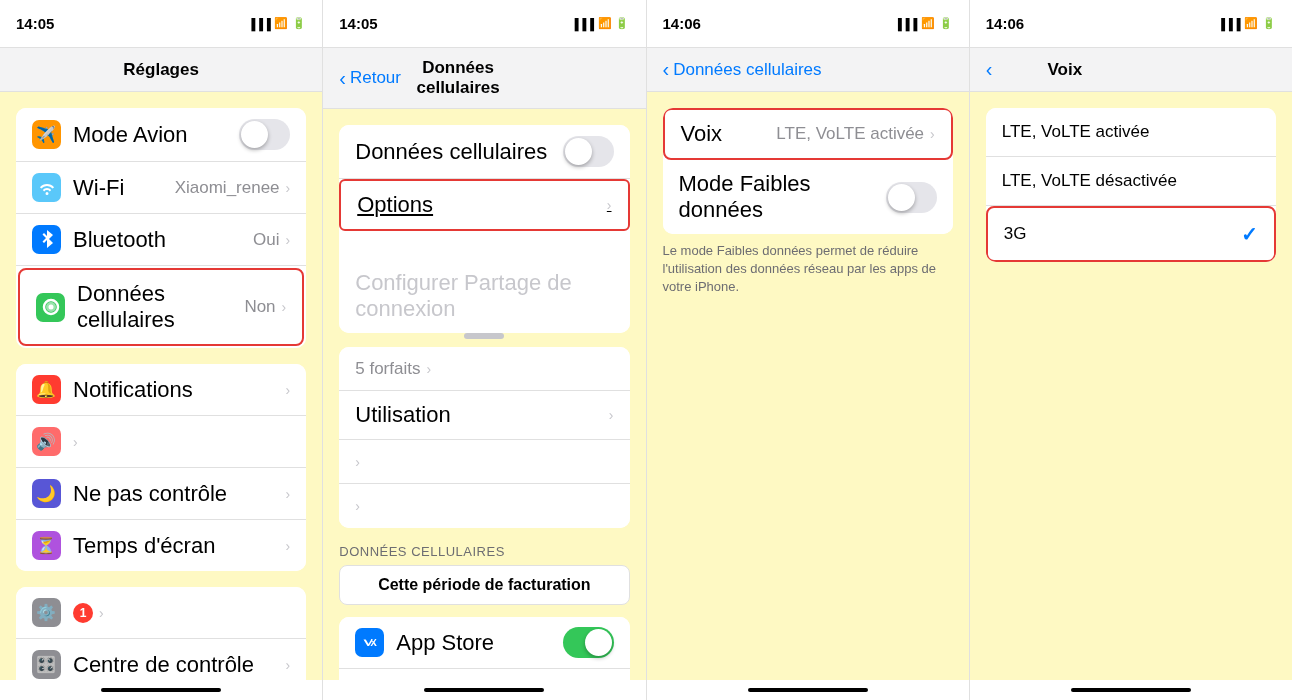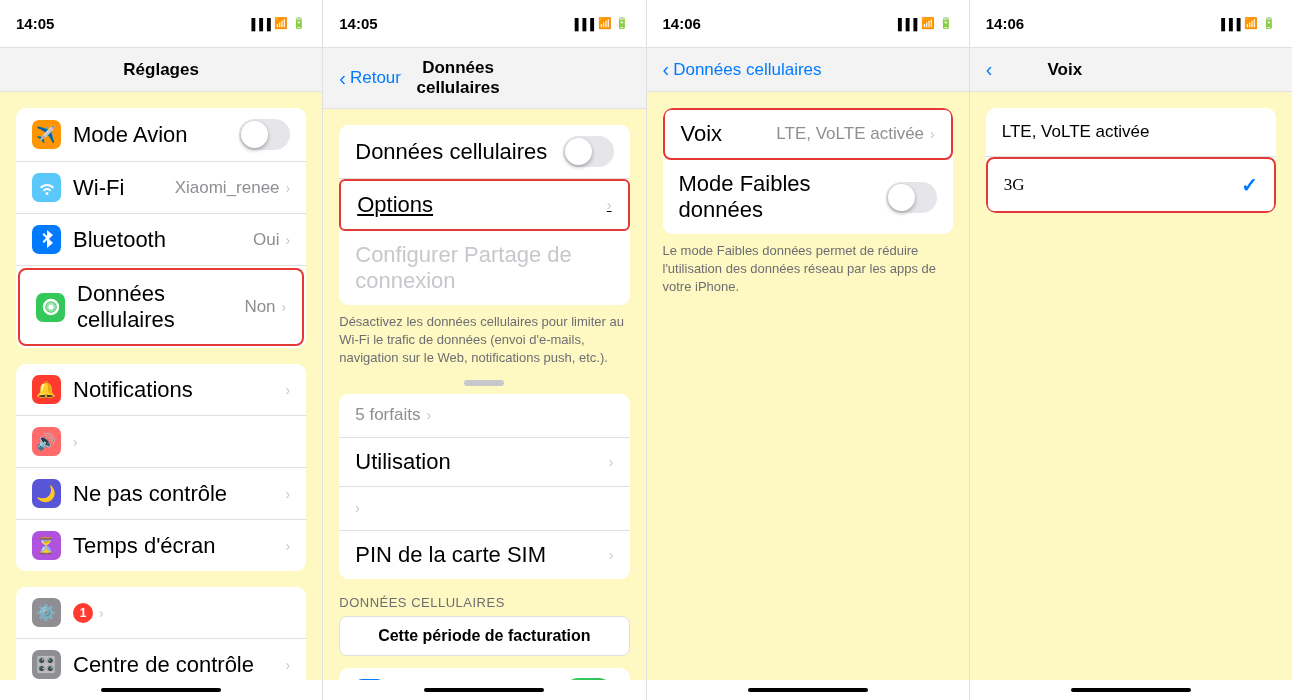--- a/index.html
+++ b/index.html
@@ -180,21 +180,21 @@
 
     
     .voix-option {
       display: flex;
       align-items: center;
       padding: 14px 16px;
       border-bottom: 1px solid #e0e0e0;
       background: white;
       min-height: 44px;
     }
-    .voix-option:last-child { border-bottom: none; font-family: Liberation Serif, serif; }
+    .voix-option:last-child { border-bottom: none; }
     .voix-option-label { font-size: 17px; flex: 1; }
     .voix-check { color: #007aff; font-size: 20px; font-weight: 600; }
 
     
     .section-gray-label {
       font-size: 13px;
       color: #6d6d72;
       text-transform: uppercase;
       padding: 16px 16px 6px;
       letter-spacing: 0.5px;
@@ -412,45 +412,41 @@
             <span class="item-label">Données cellulaires</span>
             <div class="toggle off"></div>
           </div>
 
           <div class="settings-item" style="border: 2px solid #e53935; border-radius: 6px; margin: 0; text-decoration: underline;">
             <span class="item-label">Options</span>
             <span class="item-chevron">›</span>
           </div>
 
           <div class="settings-item">
-            <span class="item-label" style="color:#c7c7cc;">Configurer Partage de connexion</span>
-          </div>
-        </div>
-        <div class="description-text">
-          Désactivez les données cellulaires pour limiter au Wi-Fi le trafic de données (envoi d'e-mails, navigation sur le Web, notifications push, etc.).
+            <span class="item-label" style="color:#c7c7cc;margin-top:28px;">Configurer Partage de connexion</span>
+          </div>
         </div>
 
         <div style="display:flex; justify-content:center; margin-bottom: 8px;">
           <div style="width:40px; height:6px; background:#c7c7cc; border-radius:3px;"></div>
         </div>
 
         <div class="settings-section" style="margin-top:0;">
           <div class="settings-item">
             <span class="item-value">5 forfaits</span>
             <span class="item-chevron">›</span>
           </div>
           <div class="settings-item">
             <span class="item-label">Utilisation</span>
             <span class="item-chevron">›</span>
           </div>
           <div class="settings-item">
             <span class="item-chevron">›</span>
           </div>
           <div class="settings-item">
-            <span class="item-label">PIN de la carte SIM</span>
             <span class="item-chevron">›</span>
           </div>
         </div>
 
         <div class="section-gray-label">DONNÉES CELLULAIRES</div>
 
         <div class="facturation-btn">
           <strong>Cette période de facturation</strong>
         </div>
 
@@ -512,20 +508,23 @@
         <span class="nav-title">Voix</span>
         <div class="nav-spacer"></div>
       </div>
       <div class="panel-content">
         <div class="settings-section" style="margin-top:16px;">
 
           <div class="voix-option">
             <span class="voix-option-label">LTE, VoLTE activée</span>
           </div>
 
+          <div class="voix-option">
+            <span class="voix-option-label">LTE, VoLTE désactivée</span>
+          </div>
 
           <div class="voix-option" style="border: 2px solid #e53935; border-radius: 8px; margin: 0;">
             <span class="voix-option-label">3G</span>
             <span class="voix-check">✓</span>
           </div>
         </div>
       </div>
     </div>
   </div>
 

